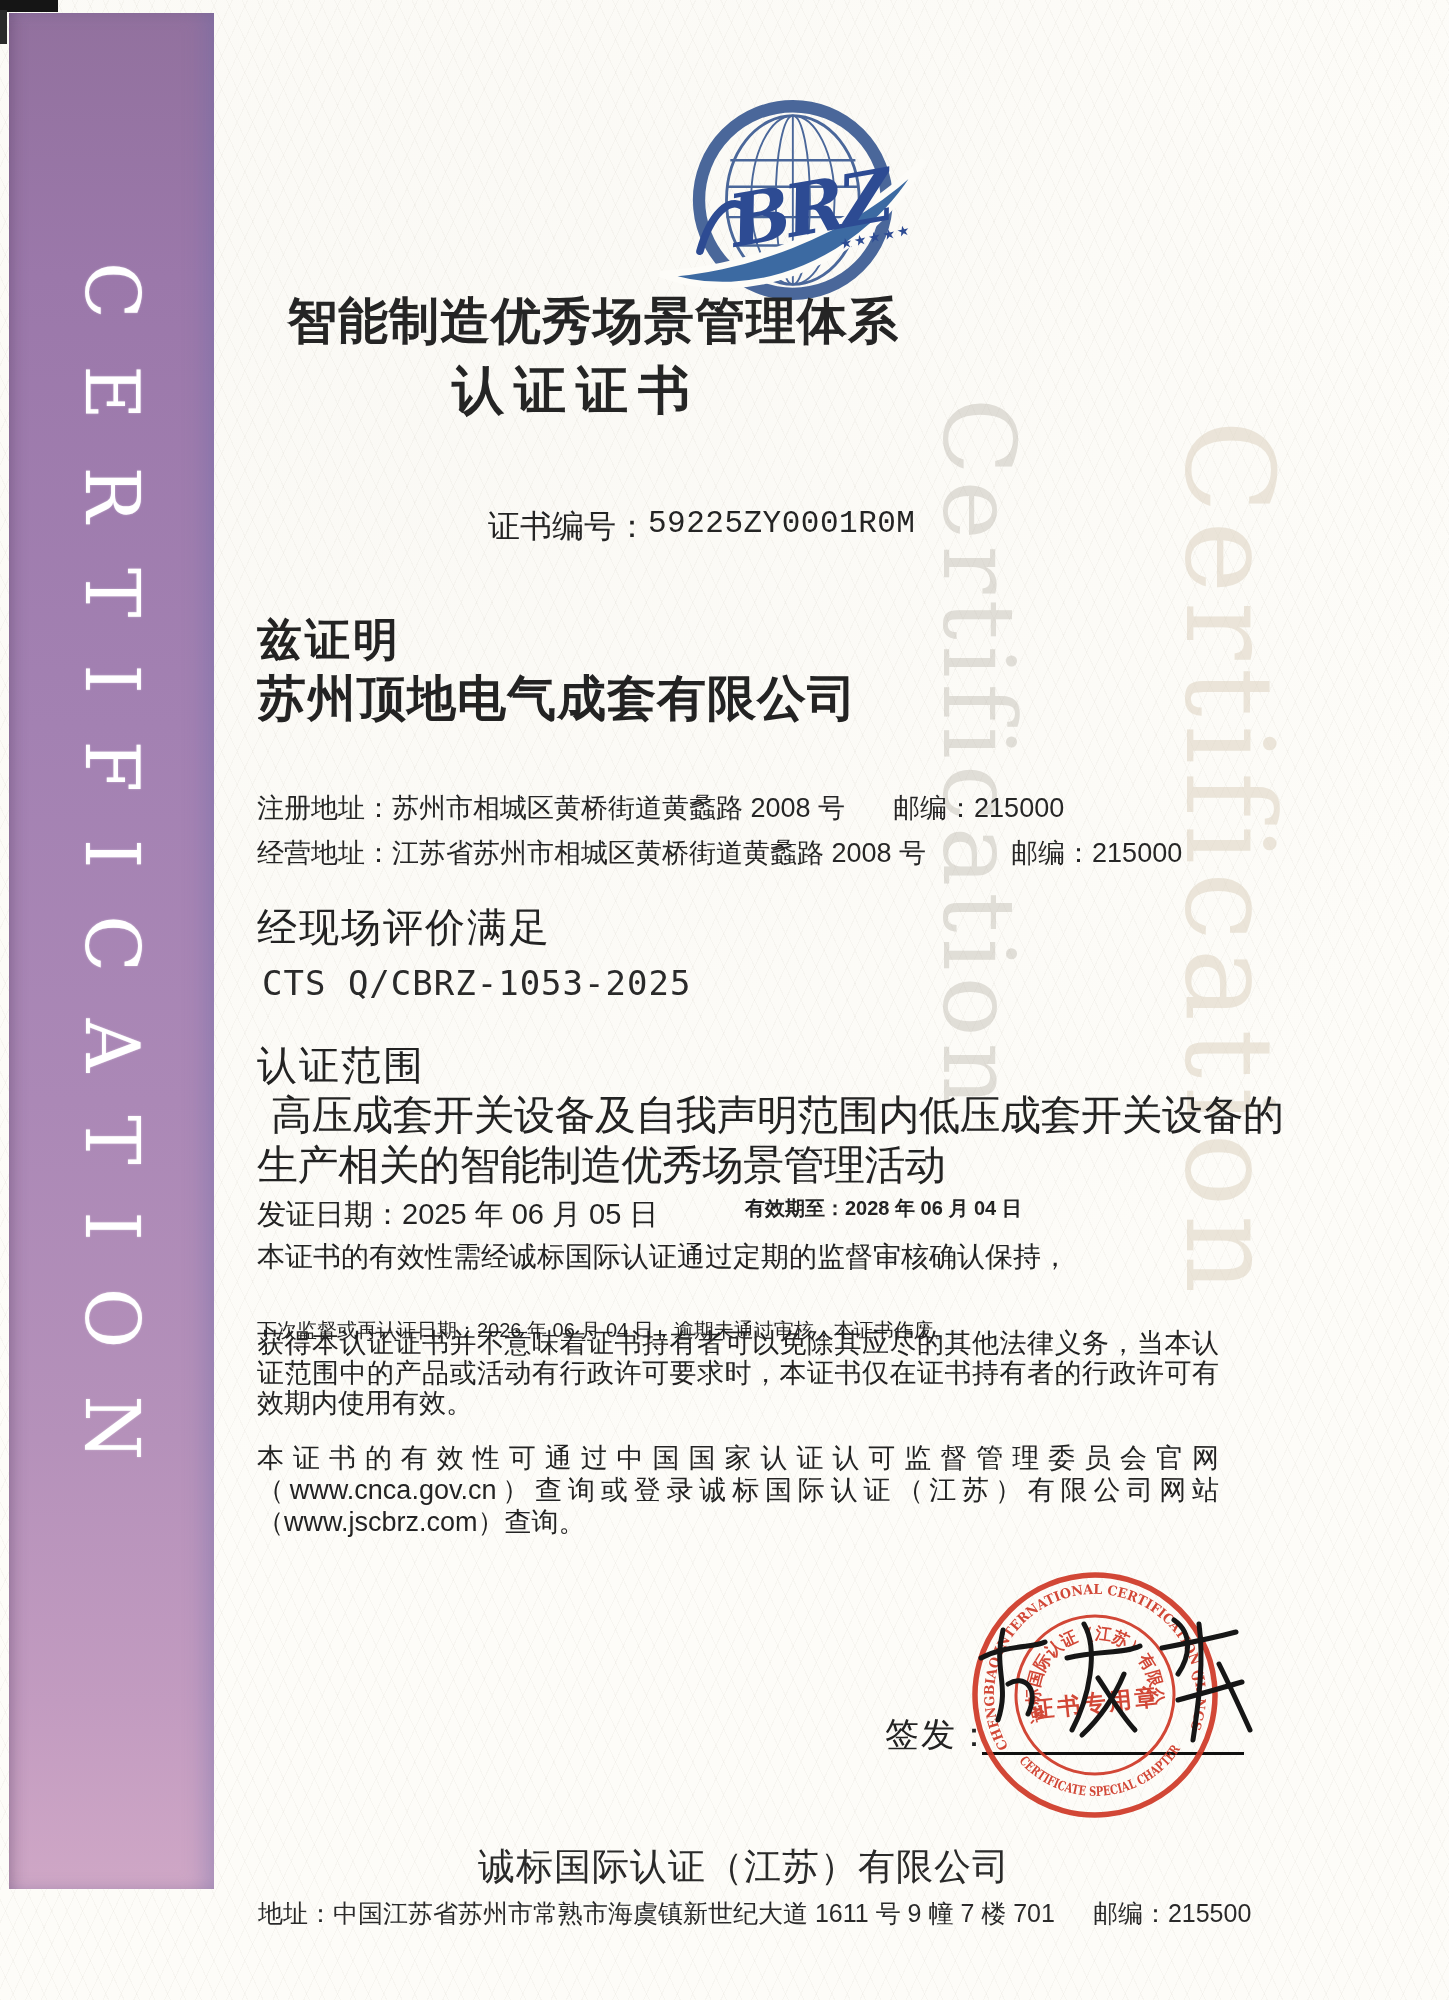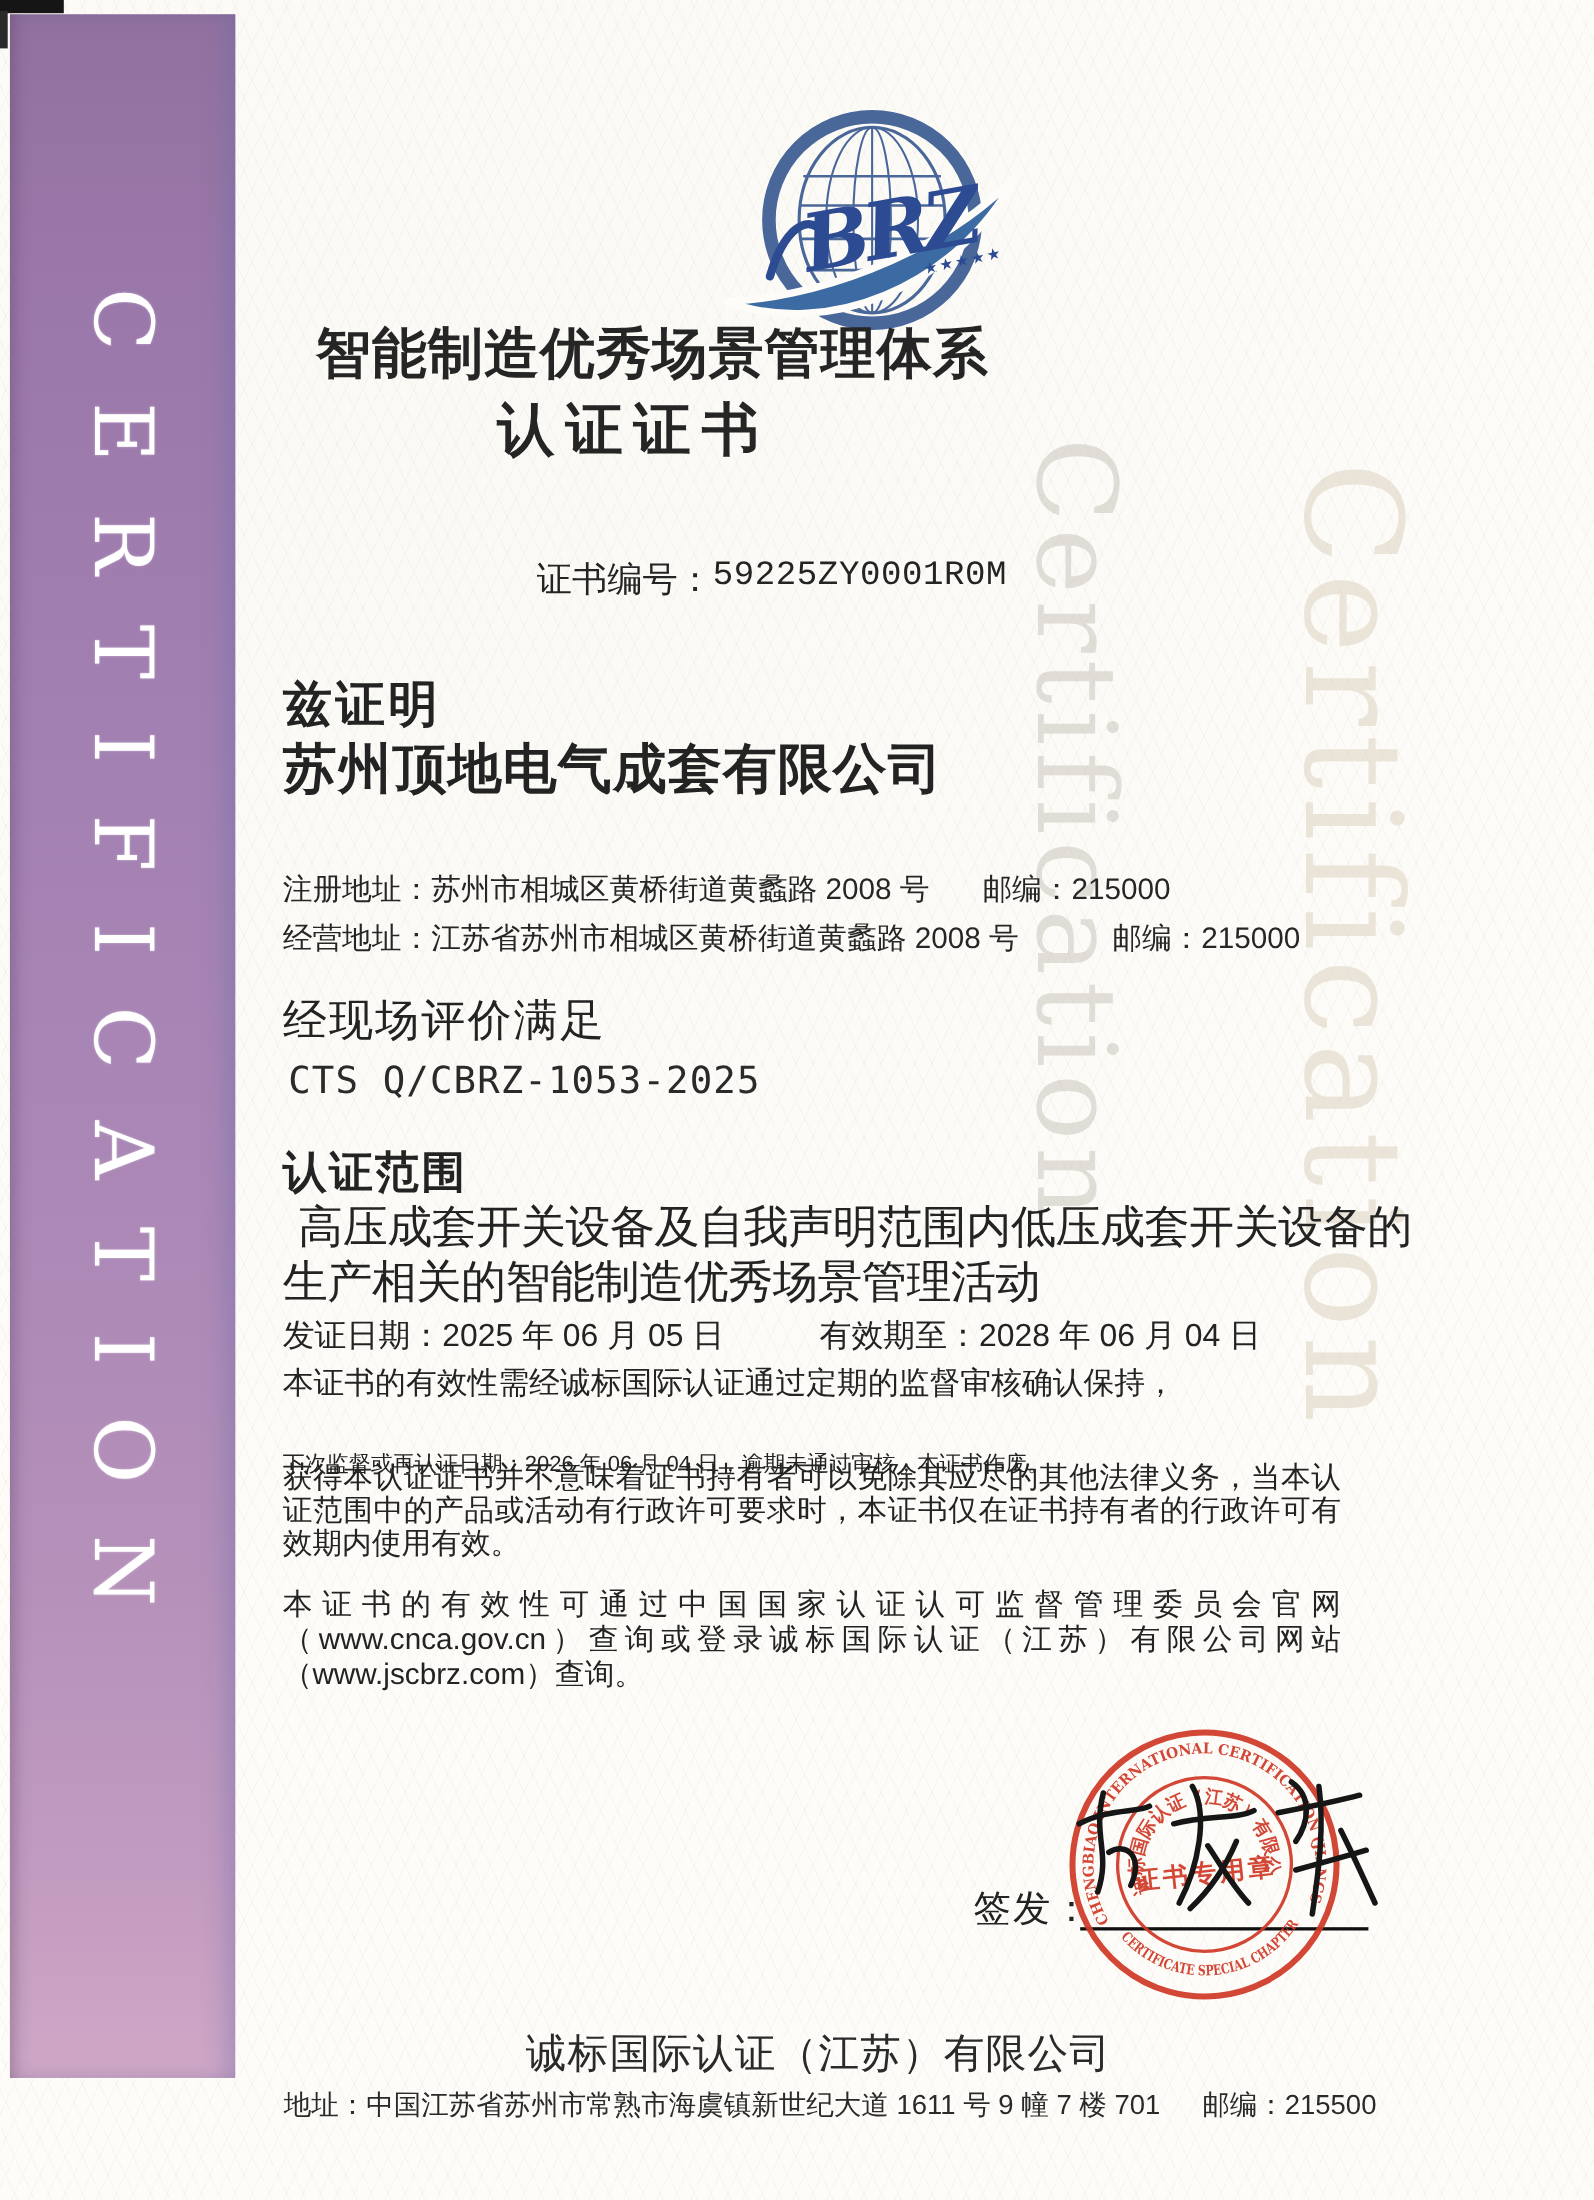--- a/index.html
+++ b/index.html
@@ -48,25 +48,25 @@
   .company{left:257px;top:666px;font-size:49px;font-weight:600;letter-spacing:1px;}
   .line-sm{font-size:27px;color:#262626;letter-spacing:0px;white-space:nowrap;}
   .credit{left:257px;top:745px;}
   .addr-row{display:flex;}
   .reg{left:257px;top:790px;}
   .reg .pc{margin-left:48px;}
   .biz{left:257px;top:835px;gap:33px;}
   .biz .pc{margin-left:52px;}
   .eval{left:257px;top:900px;font-size:40px;font-weight:500;letter-spacing:2px;}
   .std{left:262px;top:963px;font-family:"DejaVu Sans Mono","Liberation Mono",monospace;font-size:34px;letter-spacing:1px;color:#2a2a2a;}
-  .scope-title{left:257px;top:1038px;font-size:40px;font-weight:700;letter-spacing:2px;}
+  .scope-title{left:257px;top:1038px;font-size:40px;font-weight:400;letter-spacing:2px;}
   .scope1{left:271px;top:1088px;font-size:41px;font-weight:500;letter-spacing:-0.5px;white-space:nowrap;}
   .scope2{left:257px;top:1138px;font-size:41px;font-weight:500;letter-spacing:-0.5px;white-space:nowrap;}
   .issue{left:257px;top:1195px;font-size:29px;font-weight:500;}
-  .valid{left:745px;top:1195px;font-size:29px;font-weight:400;}
+  .valid{left:745px;top:1195px;font-size:20px;font-weight:700;}
   .note1{left:257px;top:1238px;font-size:28px;font-weight:500;white-space:nowrap;}
   .note2{left:257px;top:1281px;font-size:20px;font-weight:500;white-space:nowrap;margin-top:36px;}
   .legal{left:257px;top:1328px;width:962px;font-size:27px;line-height:1.12;text-align:justify;font-weight:500;}
   .query{left:257px;top:1443px;width:962px;font-size:27px;line-height:1.18;text-align:justify;font-weight:500;}
   
   .signoff{left:885px;top:1712px;font-size:34px;font-weight:500;letter-spacing:2px;}
   .sigline{left:982px;top:1752px;width:262px;height:3px;background:#101010;}
   .stamp{left:945px;top:1545px;width:300px;height:300px;transform:rotate(-6deg);opacity:0.93;}
   .signature{left:948px;top:1588px;width:340px;height:190px;}
   

